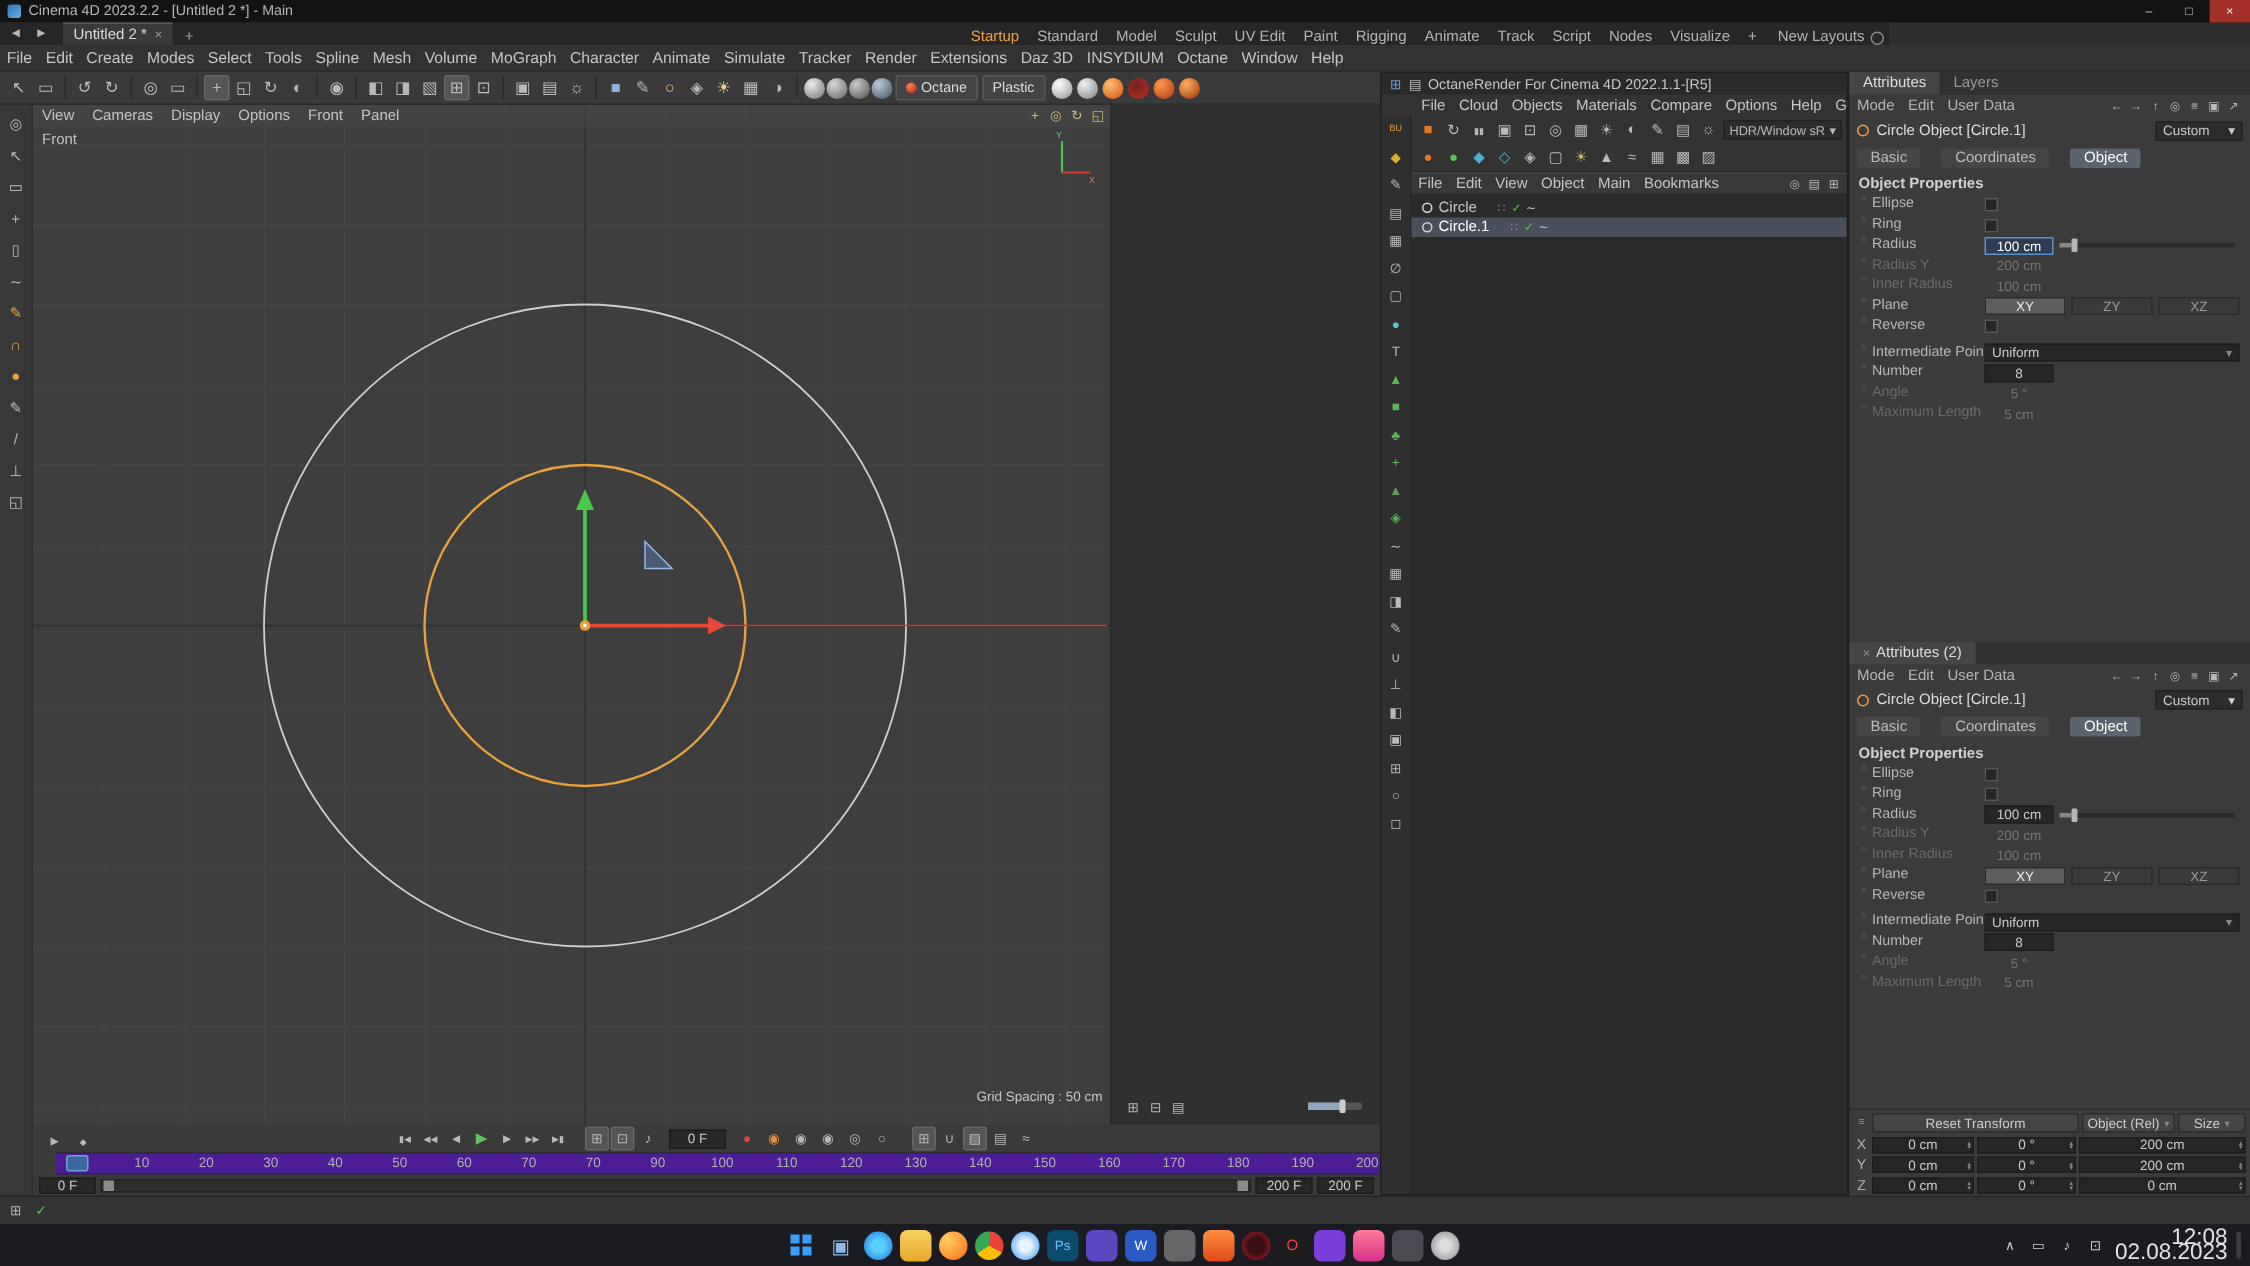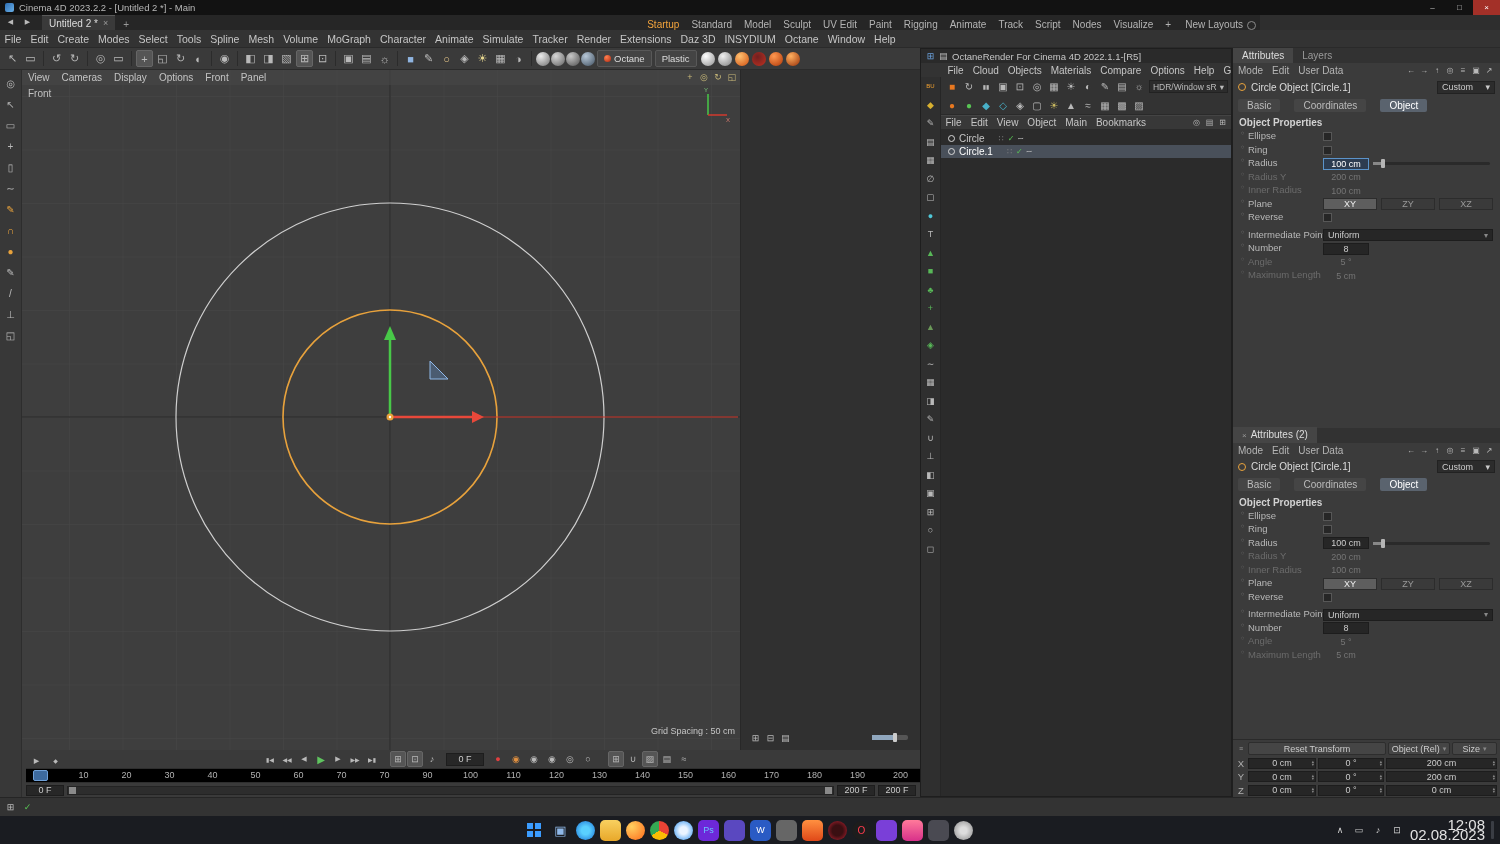--- a/index.html
+++ b/index.html
@@ -60,21 +60,21 @@
 .zoom-slider{position:absolute;right:12px;bottom:10px;width:36px;height:5px;background:#555;border-radius:2px}
 .zoom-slider .fill{position:absolute;left:0;top:0;bottom:0;width:60%;background:#8fa6bd}
 .zoom-slider .knob{position:absolute;left:58%;top:-2px;width:4px;height:9px;background:#ccc;border-radius:1px}
 
 
 .timeline{position:absolute;left:22px;top:750px;width:898px;height:47px;background:#3a3a3a}
 .transport-left{position:absolute;left:6px;top:2px;display:flex;gap:2px}
 .transport-center{position:absolute;left:240px;top:1px;display:flex;align-items:center;gap:2px}
 .transport-center .icon{width:16px;height:16px;font-size:9px}
 .frame-input{width:38px;height:13px;background:#272727;border:1px solid #1d1d1d;font-size:9px;color:#ccc;display:flex;align-items:center;justify-content:center;margin:0 4px}
-.ruler{position:absolute;left:4px;top:18px;width:898px;height:15px;background:#000000;border-top:1px solid #2e2e2e;border-bottom:1px solid #2e2e2e;overflow:hidden}
+.ruler{position:absolute;left:15px;top:18px;width:898px;height:15px;background:#4c1d95;border-top:1px solid #2e2e2e;border-bottom:1px solid #2e2e2e;overflow:hidden}
 .ruler-nums{position:absolute;left:36px;top:1px;display:flex}
 .rnum{width:43px;text-align:center;font-size:9px;color:#b2b2b2}
 .playhead{position:absolute;left:7px;top:1px;width:15px;height:11px;background:#3d6a9e;border:1px solid #6fa0d8;border-radius:2px}
 .range-row{position:absolute;left:0;top:33px;width:898px;height:14px;display:flex;align-items:center;gap:3px;padding:0 4px}
 .range-input{width:38px;height:11px;background:#272727;border:1px solid #1d1d1d;font-size:9px;color:#ccc;display:flex;align-items:center;justify-content:center;flex:none}
 .range-track{flex:1;height:9px;background:#2d2d2d;border:1px solid #232323;position:relative}
 .range-track .knob{position:absolute;top:0;width:7px;height:7px;background:#8a8a8a}
 .range-track .knob.l{left:1px}.range-track .knob.r{right:1px}
 
 
@@ -899,21 +899,21 @@
 
 <div class="taskbar">
   <span class="win-logo"></span>
   <span style="display:inline-flex;gap:5px;align-items:center">
       <span class="icon" style="color: rgb(143, 184, 232); font-size: 13px;">▣</span>
       <span class="icon round" style="background: radial-gradient(circle, rgb(90, 208, 255) 0px, rgb(90, 208, 255) 30%, rgb(26, 111, 212));"></span>
       <span class="icon" style="background: linear-gradient(rgb(248, 208, 96), rgb(232, 168, 42));"></span>
       <span class="icon round" style="background: radial-gradient(circle at 30% 30%, rgb(255, 208, 96), rgb(255, 106, 26));"></span>
       <span class="icon round" style="background: conic-gradient(rgb(234, 67, 53) 0deg, rgb(234, 67, 53) 33%, rgb(251, 188, 5) 0deg, rgb(251, 188, 5) 66%, rgb(52, 168, 83) 0deg, rgb(52, 168, 83) 100%);"></span>
       <span class="icon round" style="background: radial-gradient(rgb(234, 244, 255) 0px, rgb(234, 244, 255) 28%, rgb(42, 143, 240));"></span>
-      <span class="icon" style="color: rgb(106, 192, 255); background: #6d28d9; font-size: 9px;">Ps</span>
+      <span class="icon" style="color: rgb(106, 192, 255); background: #0c4a6e; font-size: 9px;">Ps</span>
       <span class="icon" style="background: rgb(90, 72, 192);"></span>
       <span class="icon" style="color: rgb(255, 255, 255); background: rgb(42, 91, 196); font-size: 9px;">W</span>
       <span class="icon" style="background: rgb(102, 102, 102);"></span>
       <span class="icon" style="background: linear-gradient(rgb(255, 144, 64), rgb(224, 72, 24));"></span>
       <span class="icon round" style="background: radial-gradient(rgb(58, 15, 18) 40%, rgb(192, 34, 51));"></span>
       <span class="icon round" style="color: rgb(255, 59, 78); background: rgb(29, 29, 29); font-size: 10px;">O</span>
       <span class="icon" style="background: rgb(122, 63, 216);"></span>
       <span class="icon" style="background: linear-gradient(rgb(255, 122, 154), rgb(216, 48, 138));"></span>
       <span class="icon" style="background: rgb(74, 74, 82);"></span>
       <span class="icon round" style="background: radial-gradient(rgb(221, 221, 221) 25%, rgb(136, 136, 136));"></span>

